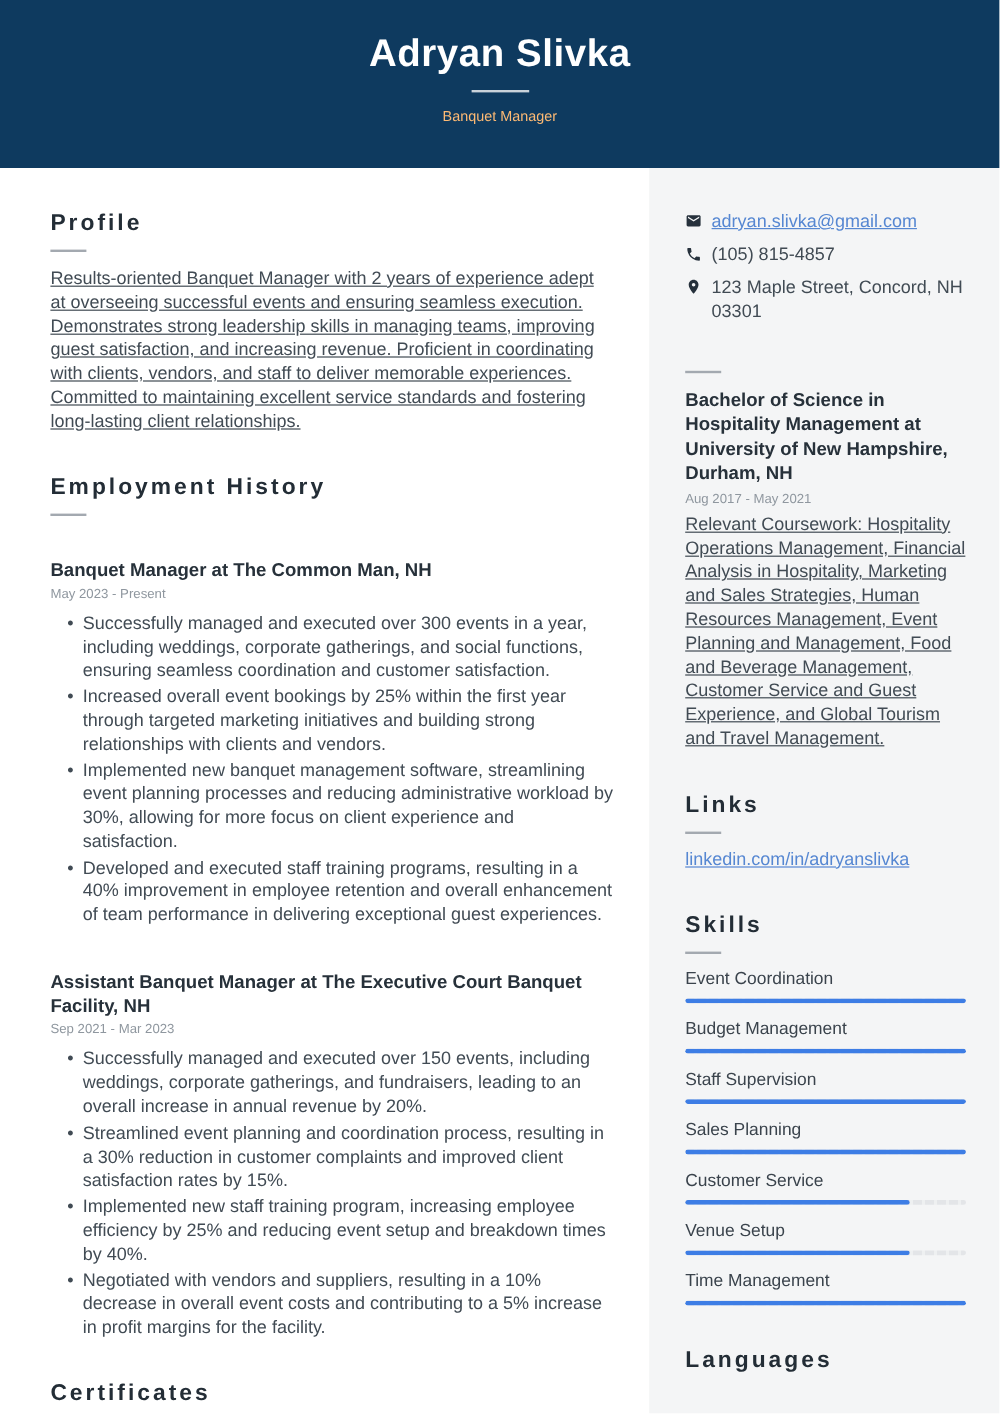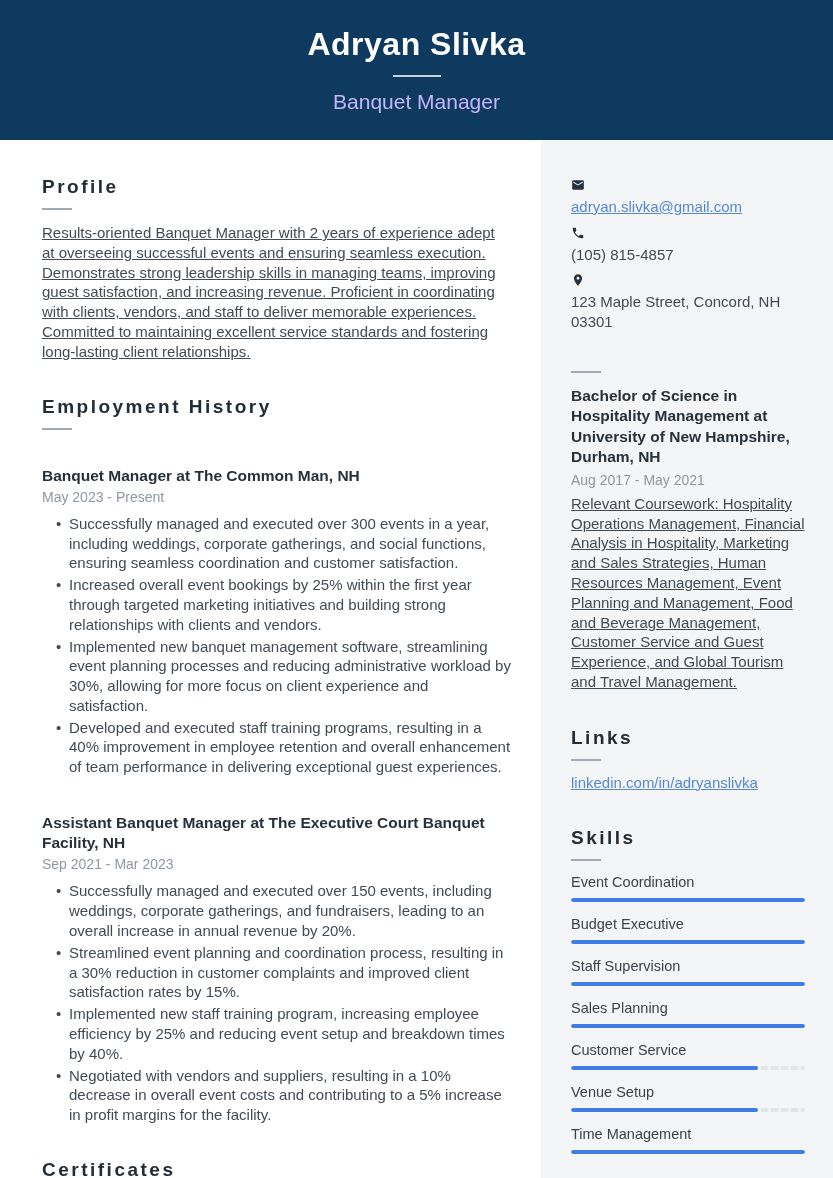--- a/index.html
+++ b/index.html
@@ -16,61 +16,61 @@
     display: flex; flex-direction: column; align-items: center; justify-content: flex-start;
     padding-top: 26px;
   }
   .name {
     color: #ffffff; font-size: 32px; font-weight: 700; letter-spacing: 0.5px;
   }
   .name-rule {
     width: 48px; height: 2px; background: #c9d2da; margin: 12px auto 13px;
   }
   .job-subtitle {
-    color: #c4b5fd; font-size: 21px;
+    color: #fdba74; font-size: 12px;
   }
   
   .content { display: flex; height: 1038px; padding-left: 12px; }
   .main {
     width: 537px; padding: 36px 30px 0 30px;
   }
   .sidebar {
     width: 296px; background: #f4f5f6; padding: 35px 28px 0 30px;
   }
   
   .sec-heading {
     font-size: 19px; font-weight: 700; color: #232d36; letter-spacing: 2.5px;
   }
   .sec-rule {
     width: 30px; height: 2px; background: #a3a9b0; margin: 10px 0 13px;
   }
   .section { margin-bottom: 34px; }
   
   .body-text { font-size: 15px; line-height: 1.32; color: #414b54; text-decoration: underline; }
-  .muted { color: #8f979f; font-size: 14px; }
+  .muted { color: #8f979f; font-size: 11px; }
   
   .job { margin-bottom: 14px; margin-top: 36px; }
   .job-title { font-size: 15.5px; font-weight: 700; color: #27313a; line-height: 1.3; }
   .job-dates { margin: 3px 0 9px; }
   ul.bullets { list-style: none; }
   ul.bullets li {
     font-size: 15px; line-height: 1.32; color: #414b54;
     padding-left: 27px; position: relative; margin-bottom: 2px;
   }
   ul.bullets li::before {
     content: "•"; position: absolute; left: 14px; color: #414b54;
   }
   
   .cert { margin-bottom: 16px; }
   .cert-name { font-size: 15.5px; font-weight: 700; color: #3b82f6; }
   .cert-date { margin-top: 2px; }
   
   .contact-row {
     display: flex; align-items: flex-start; margin-bottom: 6px;
-    font-size: 15px; line-height: 1.3; color: #414b54; flex-direction: column;
+    font-size: 15px; line-height: 1.3; color: #414b54;
   }
   .contact-row .ico { width: 22px; flex: 0 0 22px; padding-top: 2px; }
   .contact-row svg { width: 14px; height: 14px; fill: #26313c; }
   a.link { color: #5687d2; text-decoration: underline; cursor: pointer; font-size: 15px; }
   .side-section { margin-bottom: 35px; }
   .degree { font-size: 15.5px; font-weight: 700; color: #27313a; line-height: 1.32; }
   .edu-dates { margin: 4px 0 6px; }
   
   .meter { margin-bottom: 14px; }
   .meter-label { font-size: 14.5px; color: #3a434c; margin-bottom: 8px; }
@@ -185,21 +185,21 @@
       <div class="sec-heading">Skills</div>
       <div class="sec-rule"></div>
 
       <div class="meter">
         <div class="meter-label">Event Coordination</div>
         <div class="meter-track">
             <div class="meter-fill" style="width: 100%;"></div>
           </div>
       </div>
       <div class="meter">
-        <div class="meter-label">Budget Executive</div>
+        <div class="meter-label">Budget Management</div>
         <div class="meter-track">
             <div class="meter-fill" style="width: 100%;"></div>
           </div>
       </div>
       <div class="meter">
         <div class="meter-label">Staff Supervision</div>
         <div class="meter-track">
             <div class="meter-fill" style="width: 100%;"></div>
           </div>
       </div>

